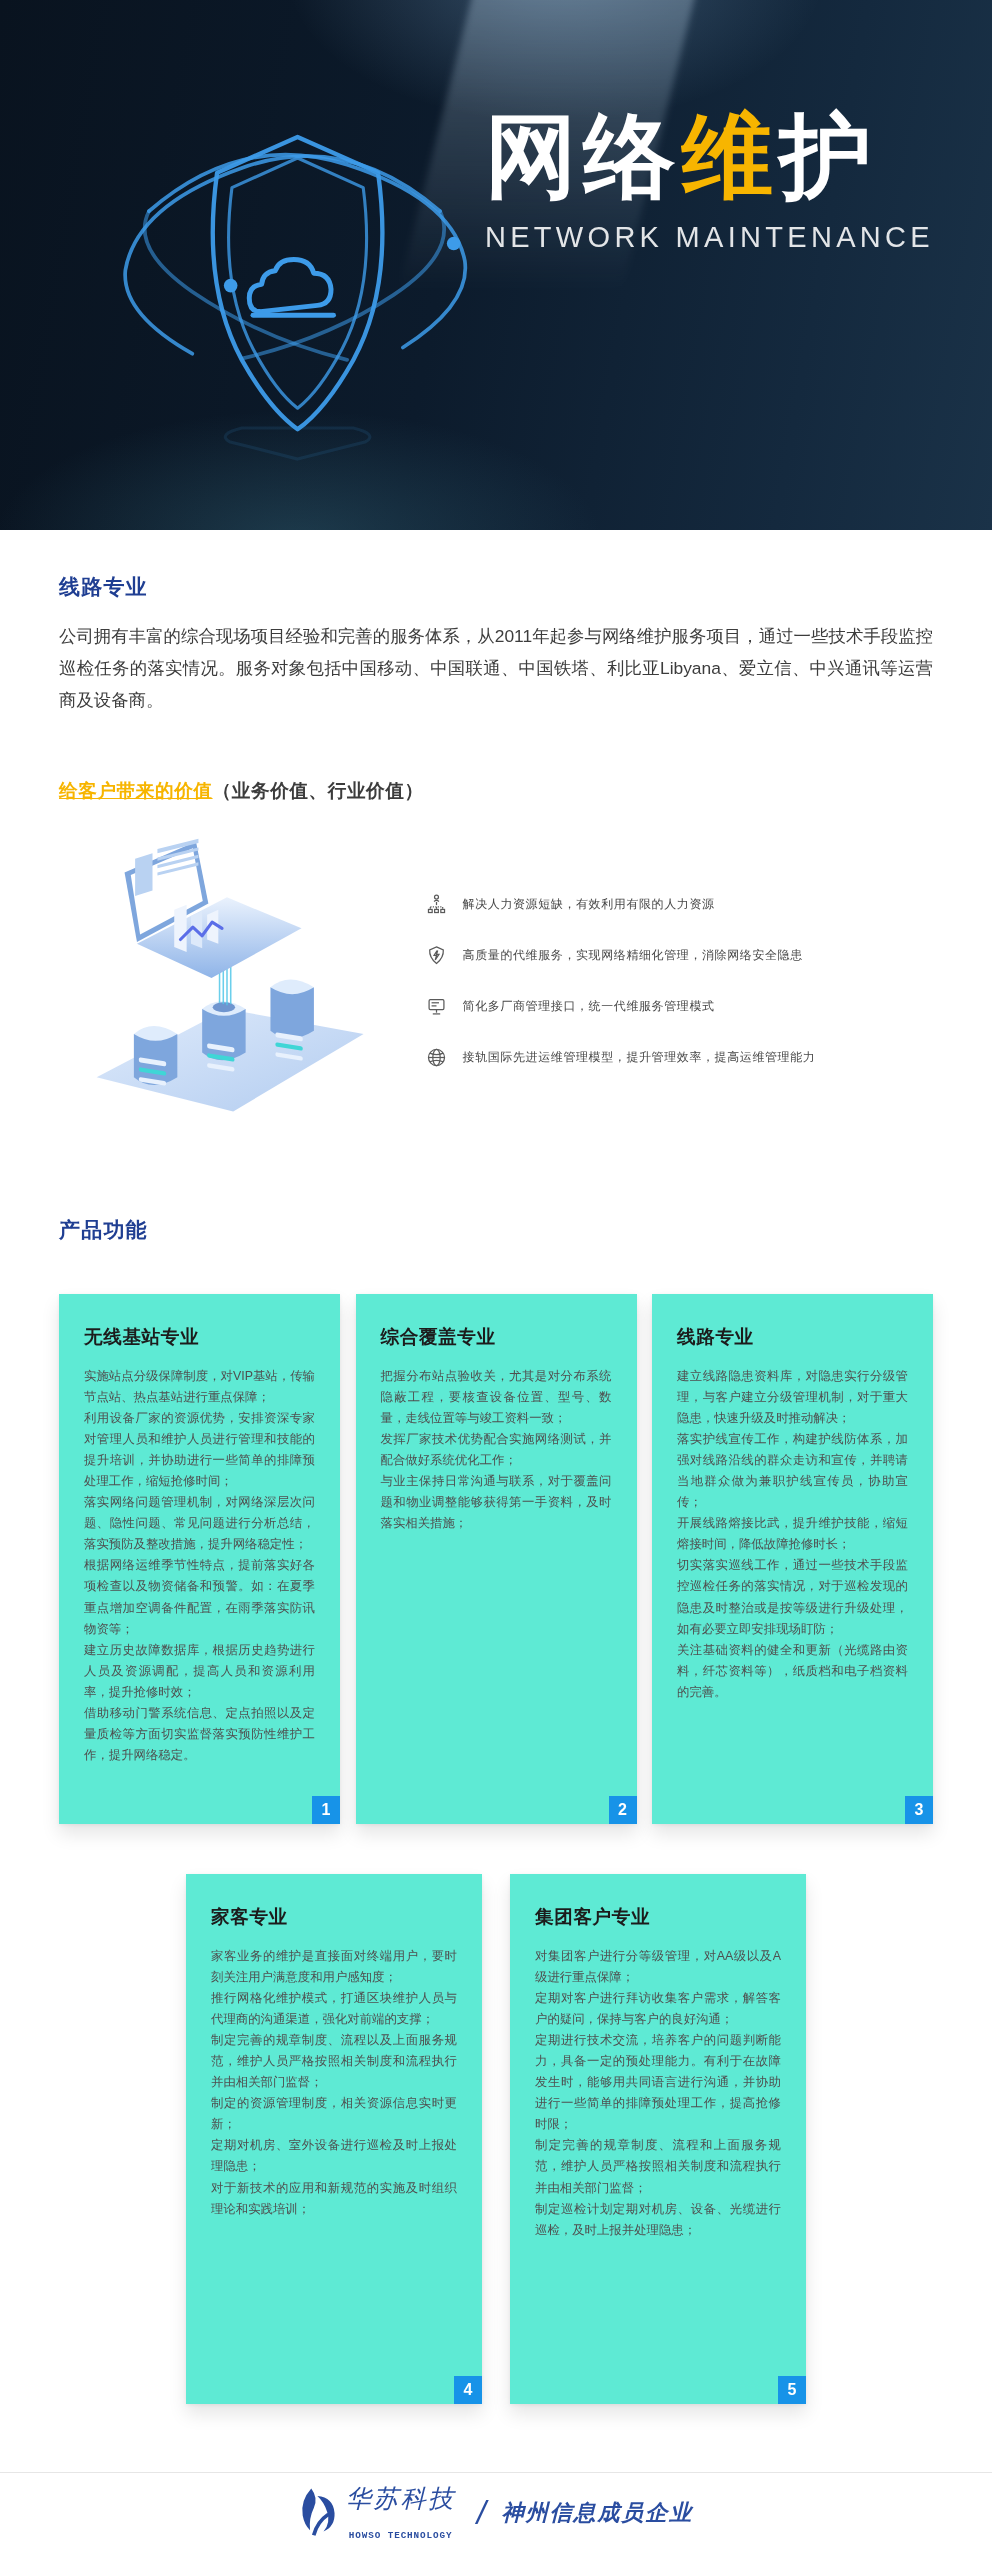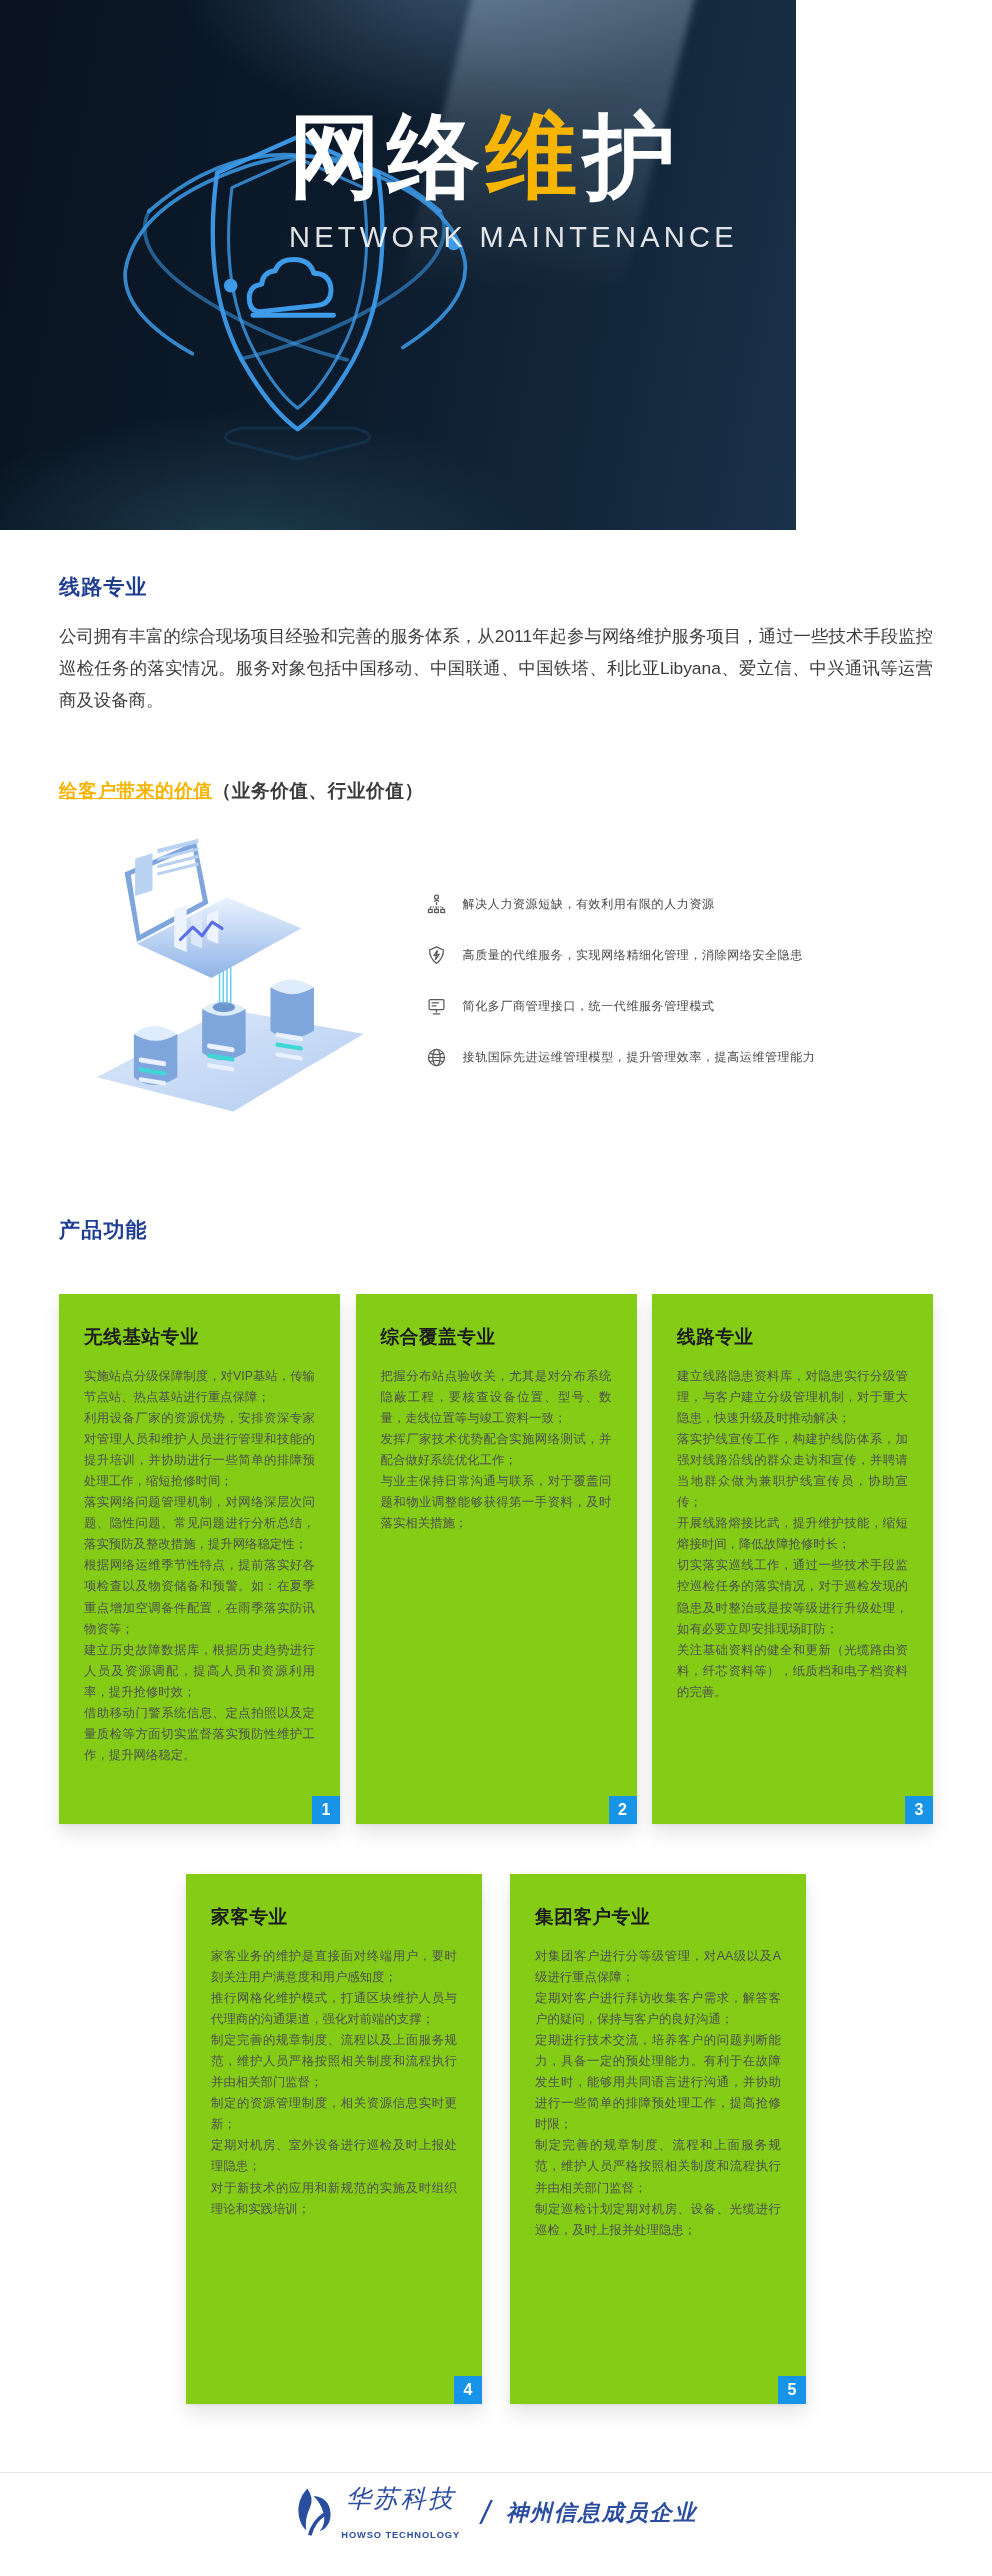--- a/index.html
+++ b/index.html
@@ -12,21 +12,21 @@
   *{margin:0;padding:0;box-sizing:border-box;}
   html,body{background:#ffffff;}
   body{
     width:992px;
     font-family:"Liberation Sans","DejaVu Sans",sans-serif;
     color:#3b3b3b;
   }
   
   .hero{
     position:relative;
-    width:796px;height:530px;
+    width:992px;height:530px;
     overflow:hidden;
     background:
       radial-gradient(384px 211px at 56% -25px, rgba(160,210,255,0.28), rgba(160,210,255,0) 70%),
       radial-gradient(434px 186px at 30% 102%, rgba(62,120,140,0.35), rgba(62,120,140,0) 70%),
       linear-gradient(100deg,#09131f 0%, #0c1b2c 45%, #14293e 80%, #1a3248 100%);
   }
   .hero-beam{
     position:absolute;left:428px;top:-18.6px;width:223px;height:384px;
     background:linear-gradient(to bottom, rgba(210,235,255,0.30), rgba(210,235,255,0) 80%);
     transform:skewX(-14deg);
@@ -77,21 +77,21 @@
   .value-item{display:flex;align-items:center;}
   .value-item .vicon{flex:0 0 21px;height:21px;margin-right:16px;color:#5a5a5a;}
   .value-item .vtext{font-size:12px;color:#474747;letter-spacing:0.6px;}
   
   .features{margin-top:87px;}
   .cards-row{display:flex;gap:15.5px;margin-top:50px;}
   .cards-row.centered{justify-content:center;gap:28px;margin-top:50px;}
   .card{
     position:relative;
     width:296px;height:530px;
-    background:#84cc16;
+    background:#5eead4;
     box-shadow:0 10px 17.4px rgba(0,0,0,0.10), 0 1.2px 3.7px rgba(0,0,0,0.06);
     padding:30px 25px 25px 25px;
   }
   .card-title{
     font-size:18.6px;font-weight:bold;color:#1c1c1c;letter-spacing:0.6px;
     margin-bottom:16px;
   }
   .card p{
     font-size:12.4px;line-height:1.7;color:#4f4f4f;
     text-align:justify;
@@ -112,21 +112,21 @@
   .footer-inner{display:flex;align-items:center;}
   .logo-mark{margin-right:8.7px;}
   .logo-textblock{display:flex;flex-direction:column;align-items:center;}
   .logo-cn{
     font-family:"Liberation Serif","DejaVu Serif",serif;
     font-size:25px;font-weight:normal;font-style:italic;
     color:var(--logo-blue);letter-spacing:2.5px;line-height:1;
   }
   .logo-en{
     margin-top:19px;
-    font-size:9.3px;font-weight:bold;color:var(--logo-blue);letter-spacing:0.9px;
+    font-size:9.3px;font-weight:bold;color:var(--logo-blue);letter-spacing:0.9px;font-family:Liberation Mono, monospace;
   }
   .logo-slash{
     margin:0 16px 0 21px;
     font-size:33px;color:var(--logo-blue);font-style:italic;font-weight:300;
   }
   .footer-tagline{
     font-family:"Liberation Serif","DejaVu Serif",serif;
     font-size:22px;font-weight:bold;font-style:italic;
     color:var(--logo-blue);letter-spacing:1.9px;
   }

